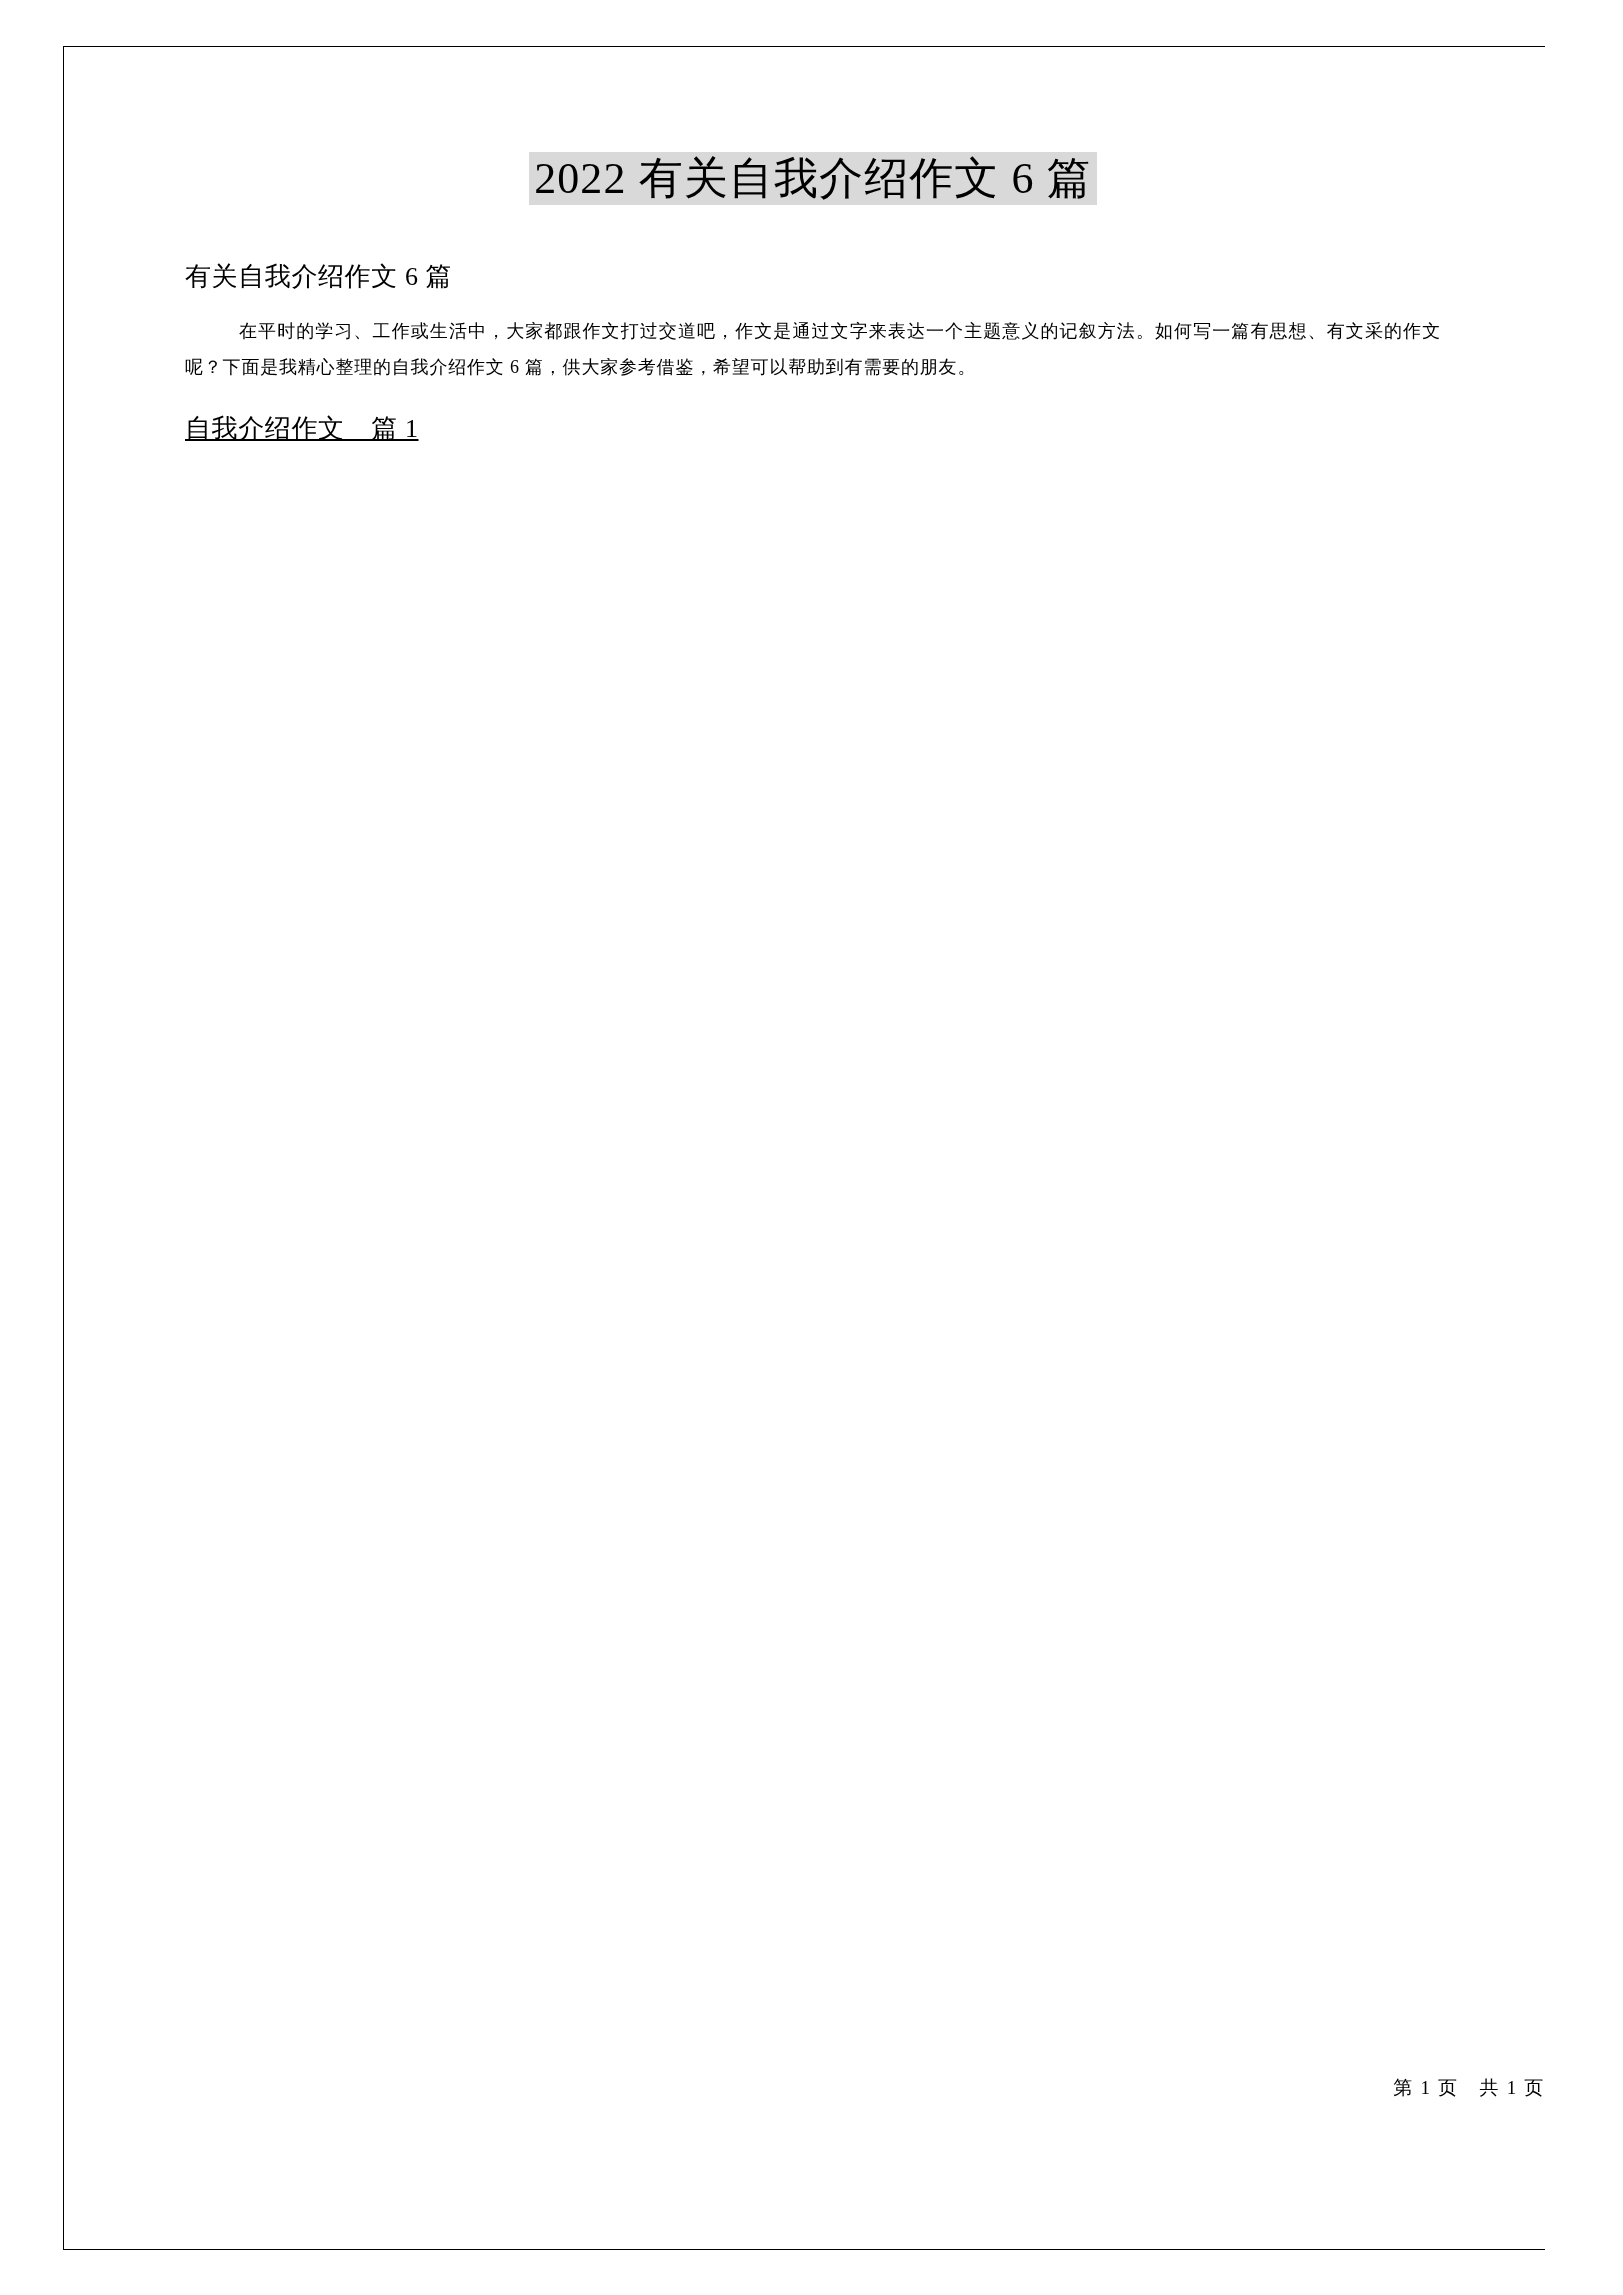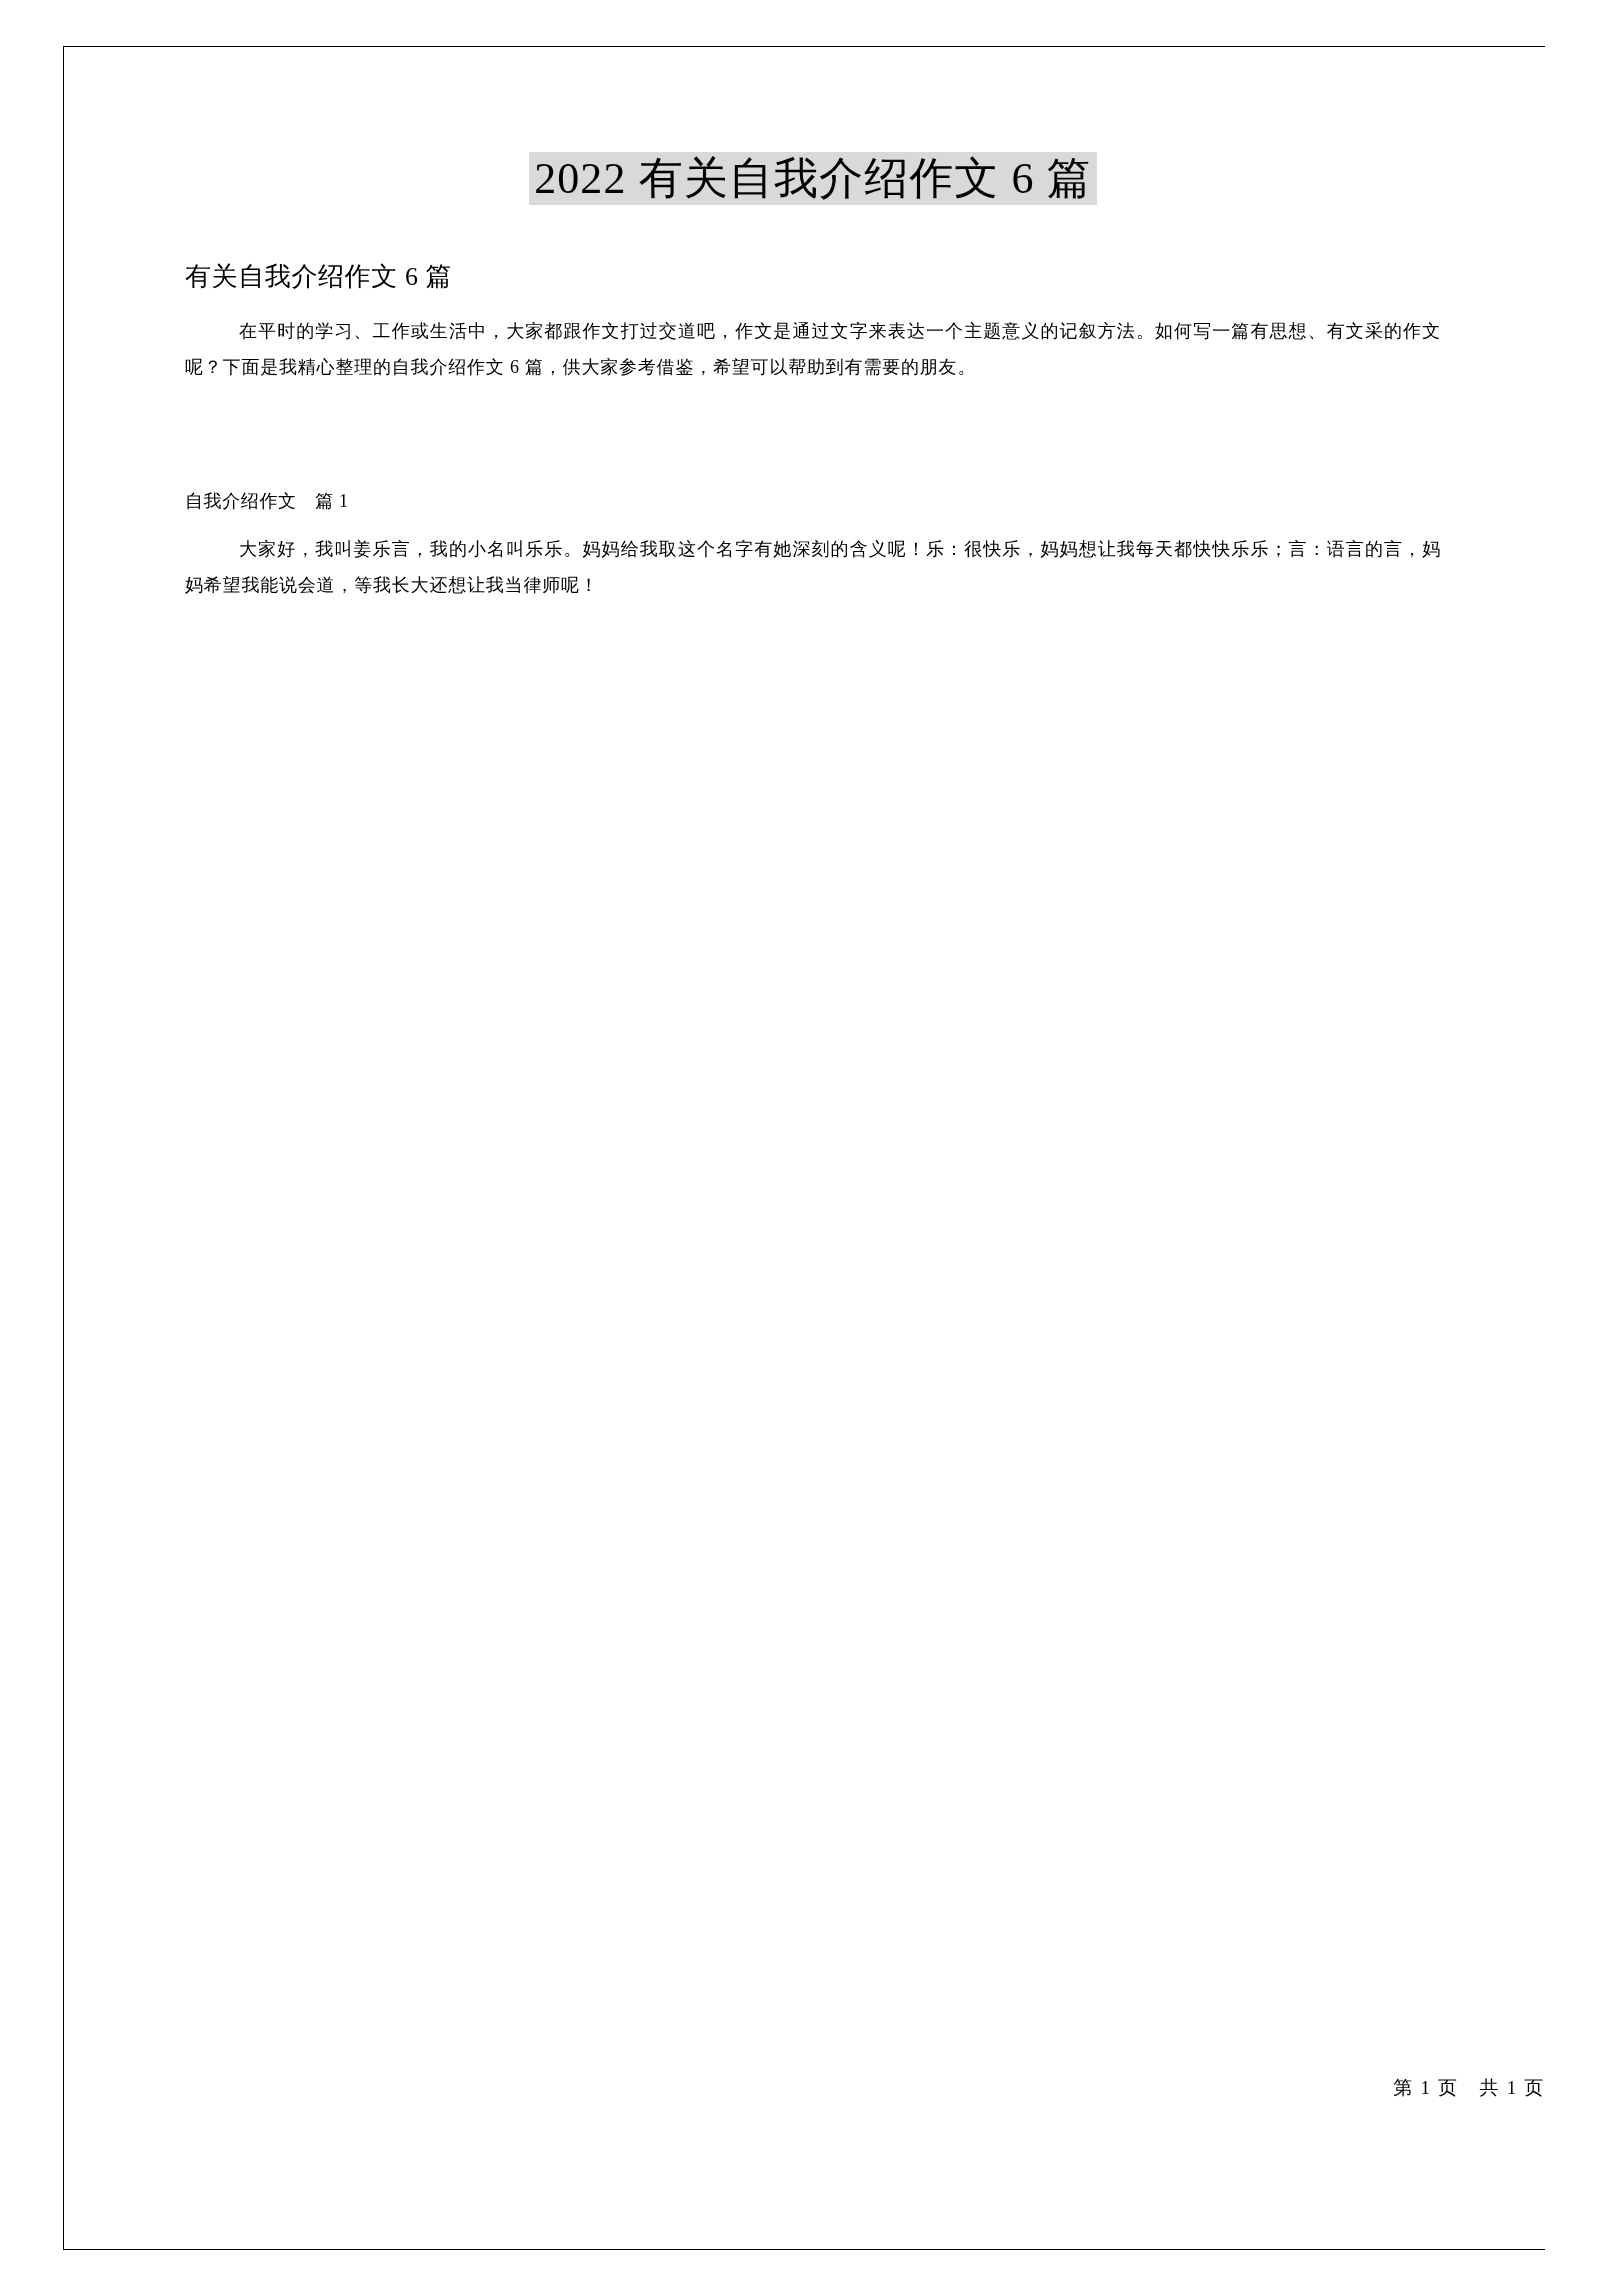--- a/index.html
+++ b/index.html
@@ -55,24 +55,24 @@
   }
   p.body-para {
     font-size: 18px;
     line-height: 2.0;
     margin: 15.7px 0 0 0;
     text-indent: 54px;
     text-align: justify;
     letter-spacing: 0.8px;
   }
   .section-head {
-    font-size: 18px;
+    font-size: 26px;
     line-height: 1.6;
-    margin-top: 79px;
     letter-spacing: 0.6px;
+    text-decoration: underline;
   }
   .spacer-lg {
     height: 22.4px;
   }
   .footer {
     position: absolute;
     left: 0;
     right: 0;
     top: 2075px;
     text-align: right;
@@ -93,20 +93,19 @@
     <h1 class="doc-title"><span class="hl">2022 有关自我介绍作文 6 篇</span></h1>
 
     <div class="subtitle">有关自我介绍作文 6 篇</div>
 
     <p class="body-para">在平时的学习、工作或生活中，大家都跟作文打过交道吧，作文是通过文字来表达一个主题意义的记叙方法。如何写一篇有思想、有文采的作文呢？下面是我精心整理的自我介绍作文 6 篇，供大家参考借鉴，希望可以帮助到有需要的朋友。</p>
 
     <div class="spacer-lg"></div>
 
     <div class="section-head">自我介绍作文　篇 1</div>
 
-    <p class="body-para">大家好，我叫姜乐言，我的小名叫乐乐。妈妈给我取这个名字有她深刻的含义呢！乐：很快乐，妈妈想让我每天都快快乐乐；言：语言的言，妈妈希望我能说会道，等我长大还想让我当律师呢！</p>
 
   </div>
 
   <div class="footer">第 1 页　共 1 页</div>
 
 </div>
 
 
 </body></html>

